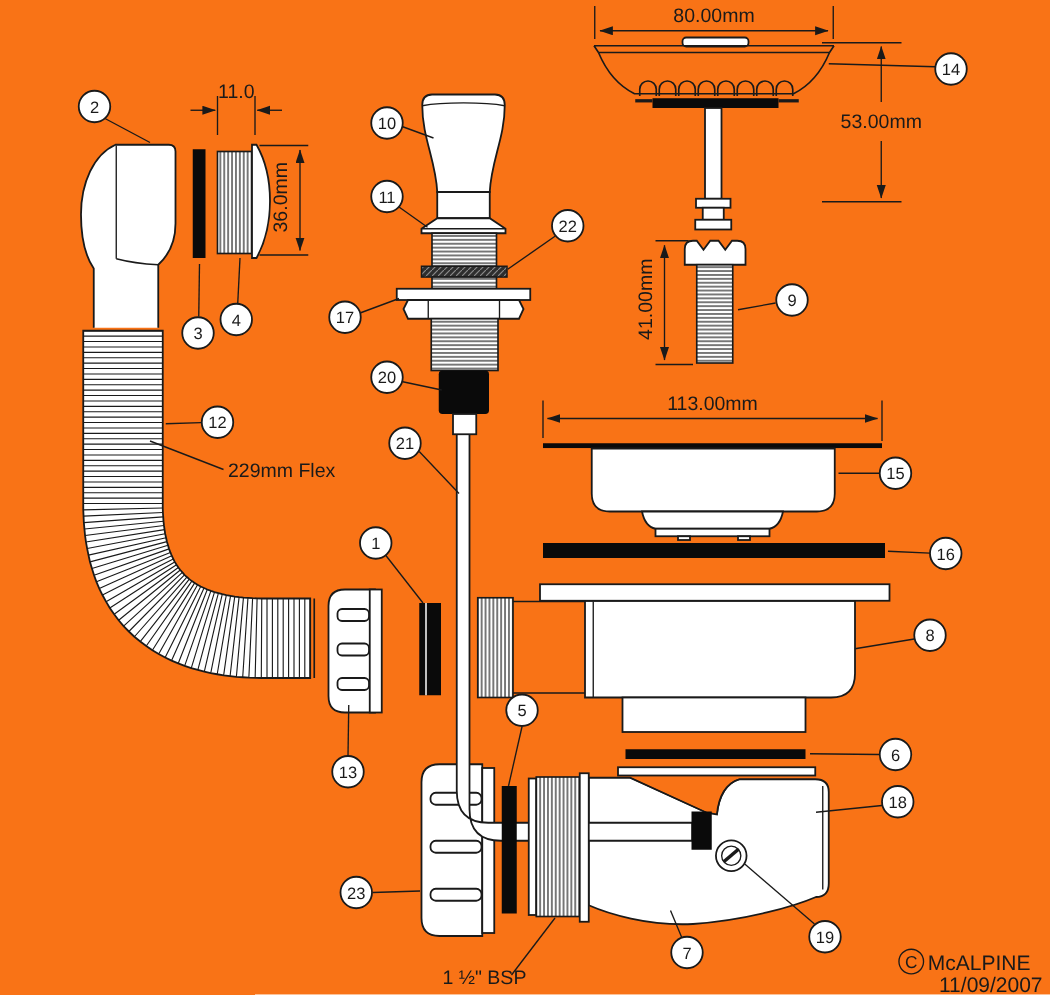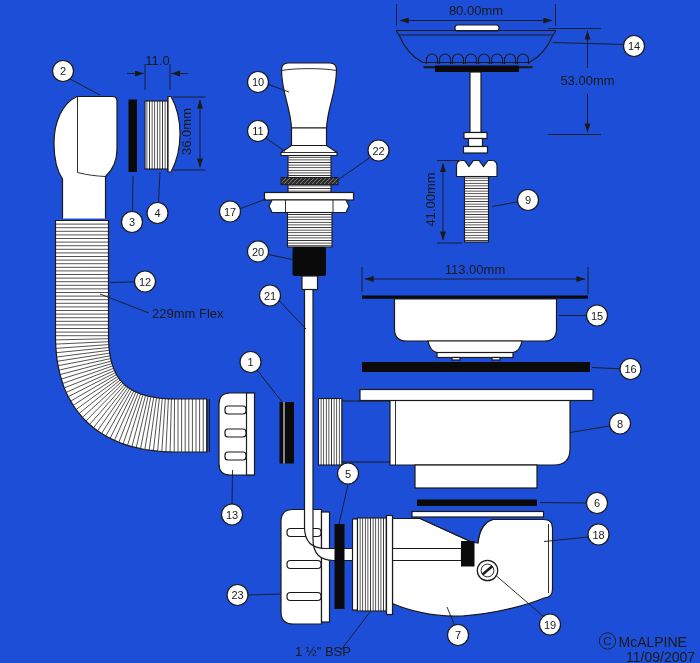--- a/index.html
+++ b/index.html
@@ -1,17 +1,17 @@
 <!DOCTYPE html>
 <html><head>
 <meta charset="utf-8">
 <style>
   html,body{margin:0;padding:0;background:#ffffff;}
   body{font-family:"Liberation Sans", sans-serif;}
-  .stage{position:relative;width:700px;height:663px;background:#1d4ed8;overflow:hidden;}
+  .stage{position:relative;width:700px;height:663px;background:#f97316;overflow:hidden;}
   svg{display:block;}
   .dim-text{font-size:13px;fill:#1a1a1a;}
   .callout-num{font-size:11px;fill:#1a1a1a;text-anchor:middle;}
   .anno-text{font-size:13px;fill:#1a1a1a;}
   .brand-text{font-size:14px;fill:#1a1a1a;}
   .outline{fill:#ffffff;stroke:#1a1a1a;stroke-width:1.2;}
   .line{stroke:#1a1a1a;stroke-width:1.1;fill:none;}
   .thin{stroke:#1a1a1a;stroke-width:0.9;fill:none;}
   .blackfill{fill:#0a0a0a;stroke:none;}
   .dimline{stroke:#1a1a1a;stroke-width:0.9;fill:none;}

